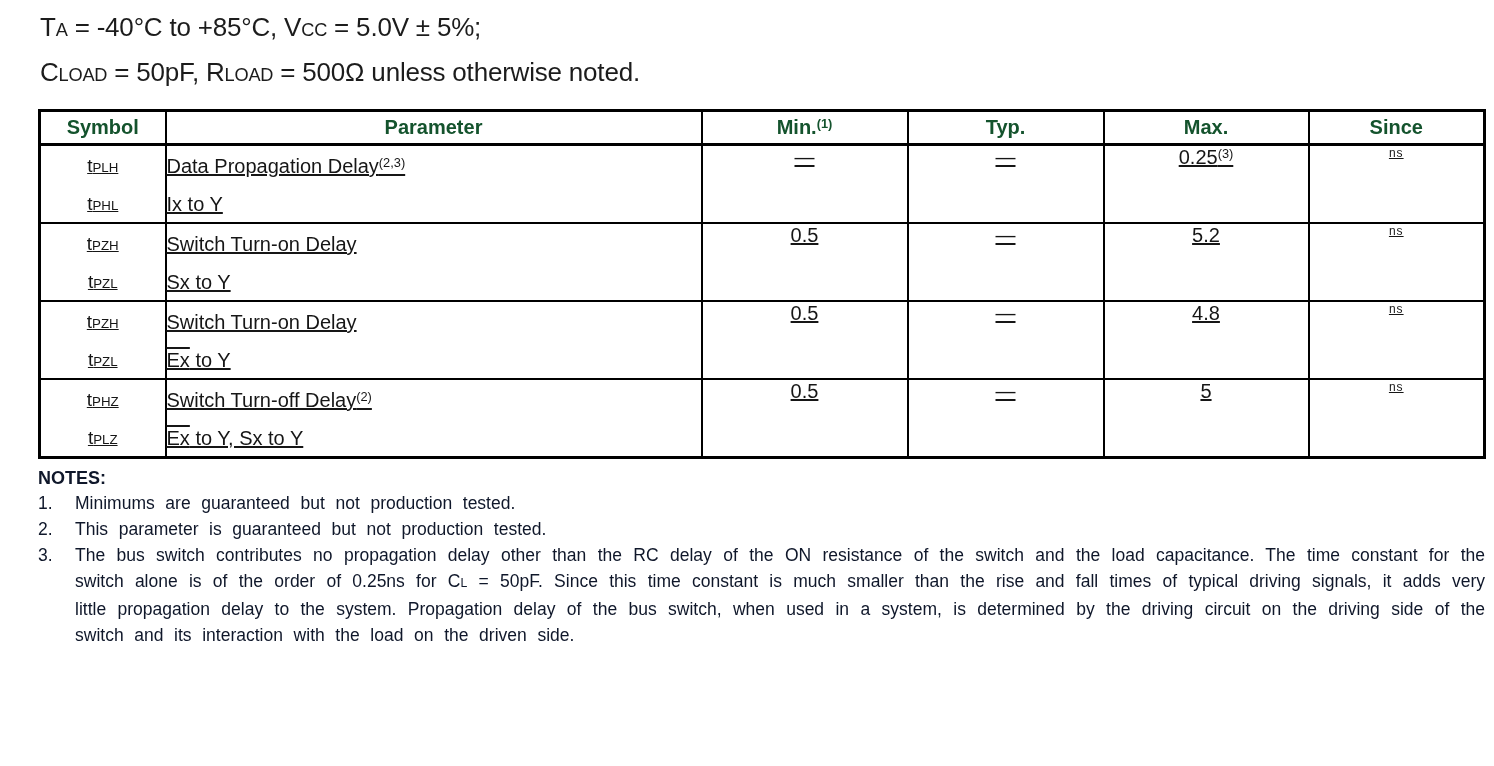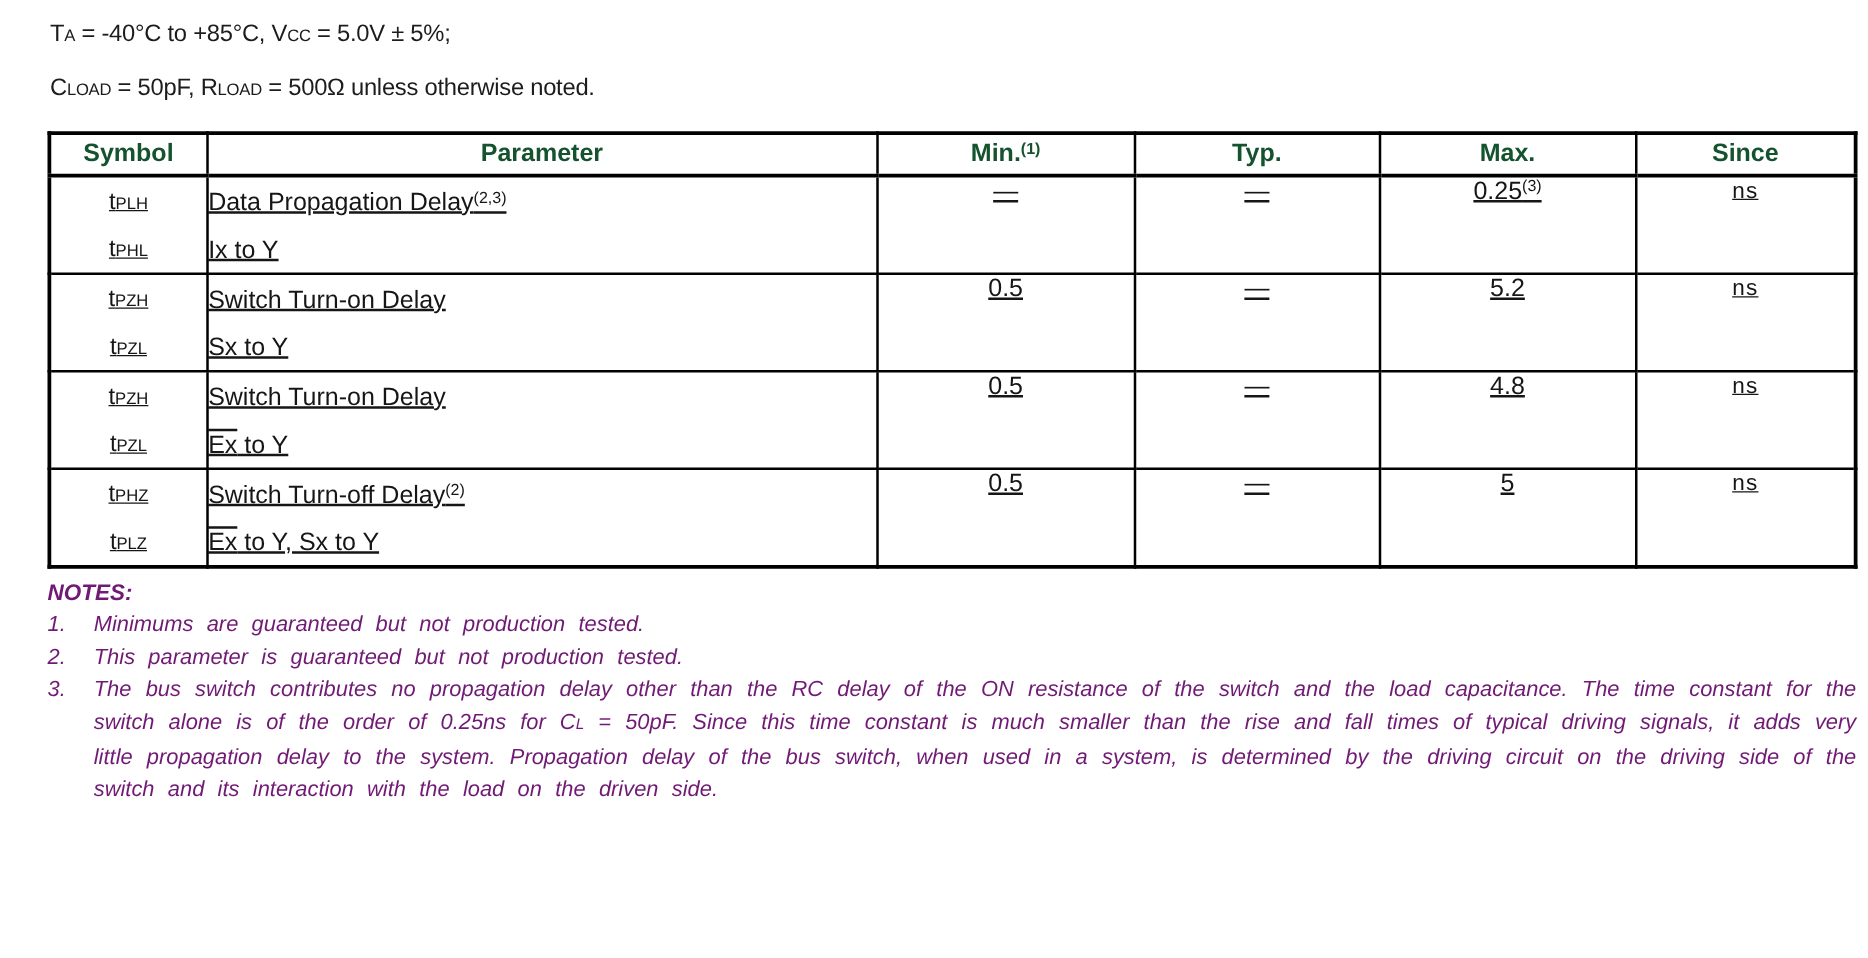--- a/index.html
+++ b/index.html
@@ -21,21 +21,21 @@
     letter-spacing: -1px;
     word-spacing: -3px;
     font-stretch: condensed;
     color: #131313;
     line-height: 1.1;
   }
 
   
   .cond {
     margin: 15px 0 0 2px;
-    font-size: 19px;
+    font-size: 26px;
     letter-spacing: -0.2px;
     line-height: 25px;
     color: #1c1c1c;
   }
   .cond + .cond { margin-top: 17px; }
 
   
   .rt-sub { font-size: 70%; }
   .rt-sup { font-size: 64%; position: relative; top: -0.45em; }
   .rt-over { text-decoration: overline; }
@@ -65,27 +65,27 @@
   .sym-cell { text-align: center; font-size: 19px; }
   .param-cell { padding-left: 14px; font-size: 20px; }
   .cell-line { height: 38px; line-height: 40px; white-space: nowrap; }
   .val-cell {
     text-align: center;
     font-size: 20px;
     padding-top: 9px;
   }
   .unit-cell {
     text-align: center;
-    font-size: 18px;
+    font-size: 12px;
     letter-spacing: 1px;
     padding-top: 10px;
   }
 
   
-  .notes { margin-top: 7px; width: 1447px; color: #701a75; font-style: italic; }
+  .notes { margin-top: 7px; width: 1447px; color: #0f172a; }
   .notes-heading { font-size: 18px; font-weight: bold; line-height: 24px; }
   .note-item { display: flex; font-size: 17.5px; line-height: 26px; word-spacing: 0.33em; }
   .note-num { width: 37px; flex-shrink: 0; }
   .note-text { flex: 1; text-align: justify; }
 </style>
 </head>
 <body>
 
 <div class="page">
 

